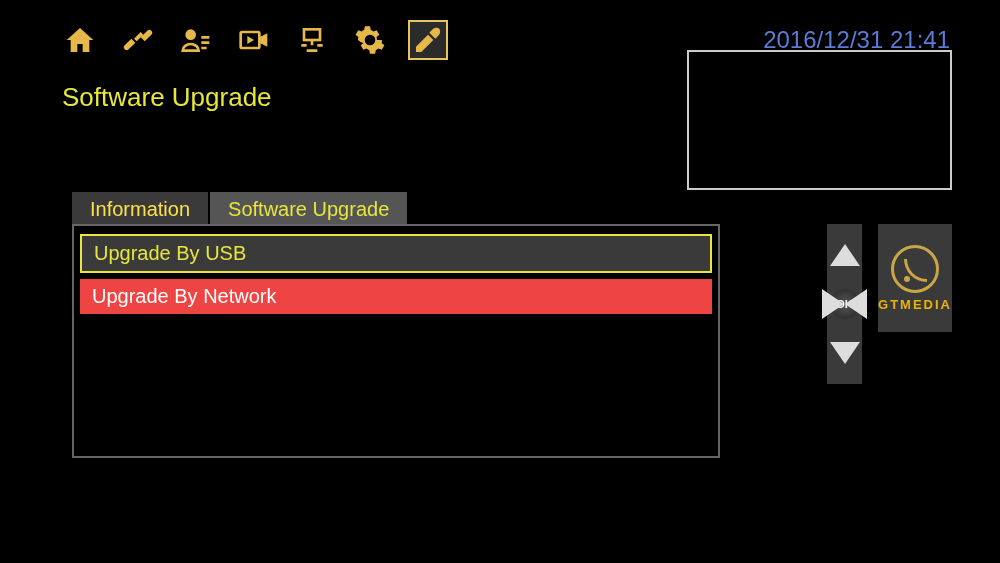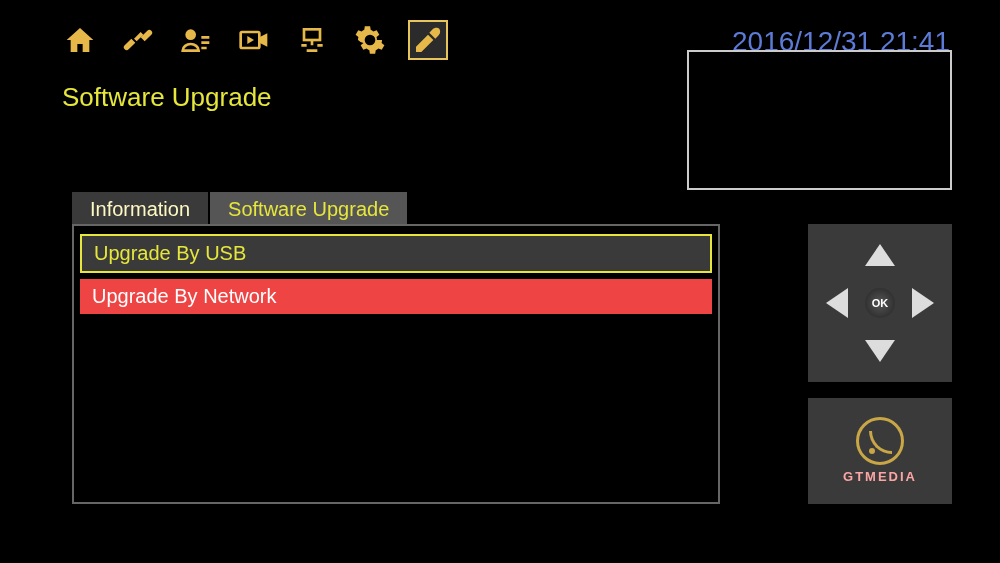--- a/index.html
+++ b/index.html
@@ -33,21 +33,21 @@
     .icon-svg {
       width: 32px;
       height: 32px;
       fill: #e6b84a;
     }
     .datetime {
       position: absolute;
       top: 26px;
       right: 50px;
       color: #5b7bd6;
-      font-size: 28px;
+      font-size: 24px;
       font-weight: 500;
     }
     .preview-box {
       position: absolute;
       top: 50px;
       right: 48px;
       width: 265px;
       height: 140px;
       border: 2px solid #ccc;
       background: #000;
@@ -59,36 +59,36 @@
       padding: 22px 0 0 62px;
     }
     .tabs-container {
       position: absolute;
       top: 192px;
       left: 72px;
       display: flex;
     }
     .tab {
       background: #3a3a3a;
-      color: #fef9c3;
+      color: #fde047;
       padding: 6px 18px;
       font-size: 20px;
       cursor: pointer;
       border-right: 2px solid #000;
     }
     .tab.active {
       color: #e6e63c;
       background: #555;
     }
     .content-panel {
       position: absolute;
       top: 224px;
       left: 72px;
       width: 648px;
-      height: 280px;
+      height: 234px;
       border: 2px solid #666;
       background: #000;
       padding: 8px 6px;
     }
     .menu-item {
       background: #ef4444;
       color: #fff;
       font-size: 20px;
       padding: 6px 12px;
       margin-bottom: 6px;
@@ -96,24 +96,24 @@
     }
     .menu-item.selected {
       border: 2px solid #e6e63c;
       color: #e6e63c;
       background: #3a3a3a;
     }
     .side-panel {
       position: absolute;
       top: 224px;
       right: 48px;
-      width: 144px;
+      width: 125px;
       height: 280px;
       display: flex;
-      flex-direction: column;
+      flex-direction: row;
       justify-content: space-between;
       gap: 16px;
     }
     .dpad-box {
       width: 100%;
       height: 160px;
       background: #3a3a3a;
       display: flex;
       align-items: center;
       justify-content: center;
@@ -203,21 +203,21 @@
       content: '';
       position: absolute;
       width: 6px;
       height: 6px;
       background: #c9a646;
       border-radius: 50%;
       bottom: 8px;
       left: 10px;
     }
     .logo-text {
-      color: #fca5a5;
+      color: #eab308;
       font-size: 13px;
       letter-spacing: 2px;
       font-weight: bold;
     }
   </style>
 </head>
 <body>
 
 <div class="top-icons">
   <div class="icon-btn">

